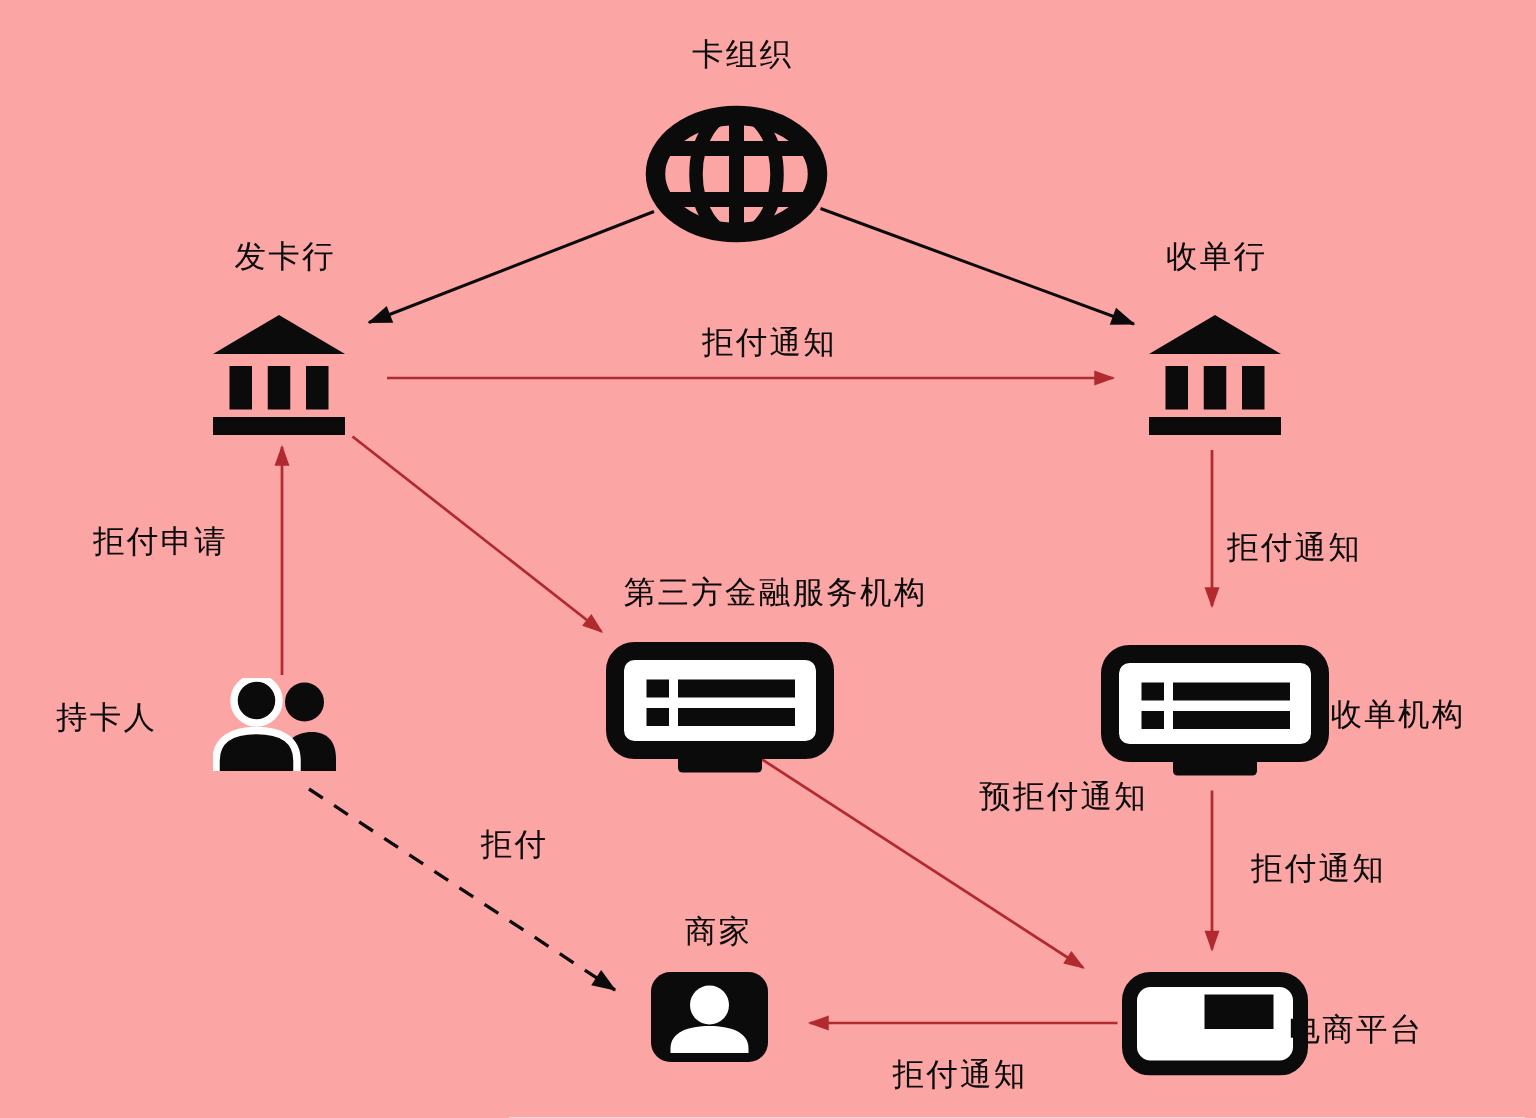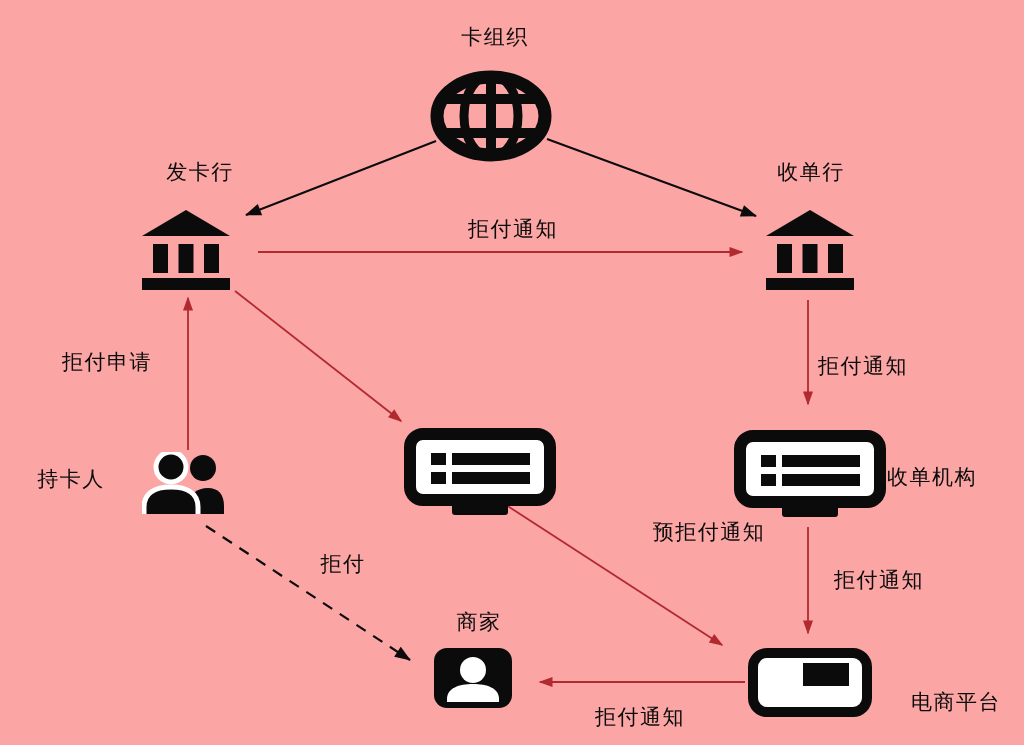--- a/index.html
+++ b/index.html
@@ -119,26 +119,27 @@
   </div>
 
   <div class="icon" style="left:748px;top:648px;">
     <svg width="124" height="69" viewBox="0 0 124 69">
       <rect x="5" y="5" width="114" height="59" rx="14" fill="#ffffff" stroke="#0b0b0b" stroke-width="10"></rect>
       <rect x="55" y="15" width="46" height="23" fill="#0b0b0b"></rect>
     </svg>
   </div>
 
   <div class="label" style="left:495px;top:24px;">卡组织</div>
-  <div class="label" style="left:200px;top:159px;">发卡行</div>
+  <div class="label" style="left:190px;top:159px;">发卡行</div>
   <div class="label" style="left:811px;top:159px;">收单行</div>
   <div class="label" style="left:71px;top:466px;">持卡人</div>
+  <div class="label" style="left:517px;top:383px;">第三方金融服务机构</div>
   <div class="label" style="left:932px;top:464px;">收单机构</div>
   <div class="label" style="left:479px;top:609px;">商家</div>
-  <div class="label" style="left:956px;top:674px;margin-top:15px;">电商平台</div>
+  <div class="label" style="left:904px;top:674px;">电商平台</div>
 
   <div class="label" style="left:513px;top:216px;">拒付通知</div>
   <div class="label" style="left:107px;top:349px;">拒付申请</div>
   <div class="label" style="left:863px;top:353px;">拒付通知</div>
   <div class="label" style="left:664px;top:519px;margin-left:45px;">预拒付通知</div>
   <div class="label" style="left:879px;top:567px;">拒付通知</div>
   <div class="label" style="left:640px;top:704px;">拒付通知</div>
   <div class="label" style="left:343px;top:551px;text-align:center;">拒付</div>
 
 </div>

